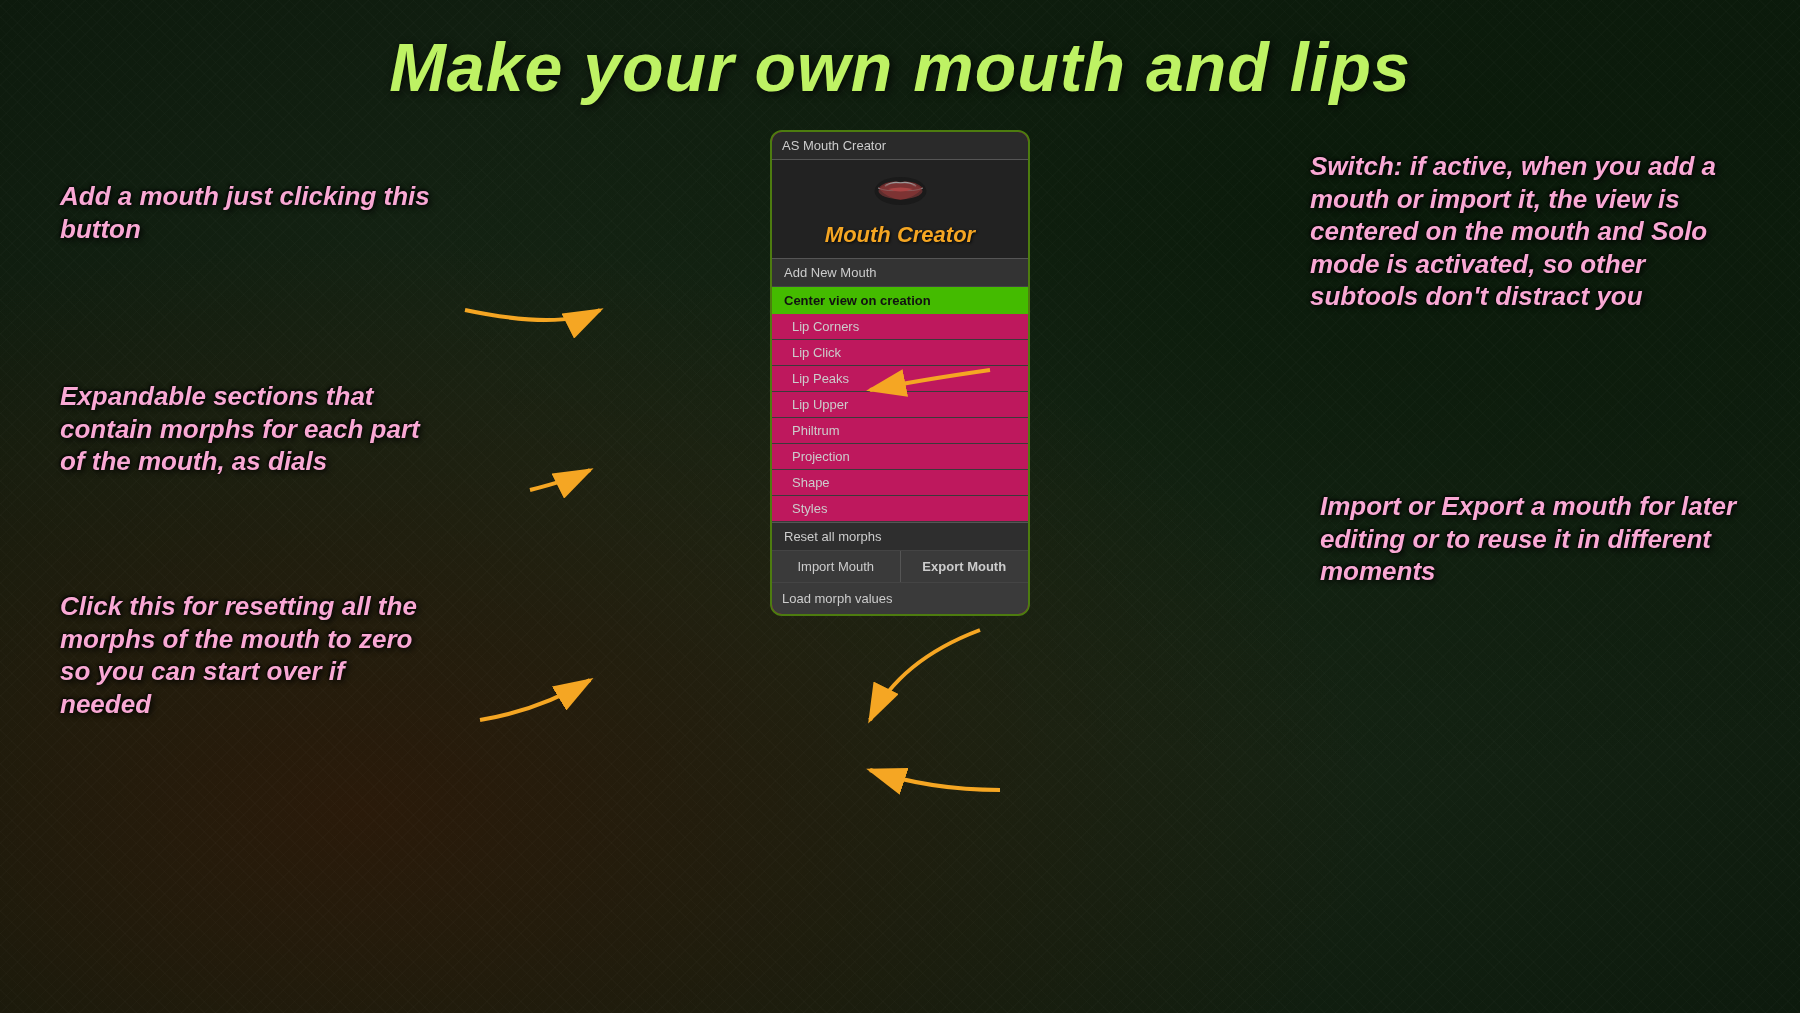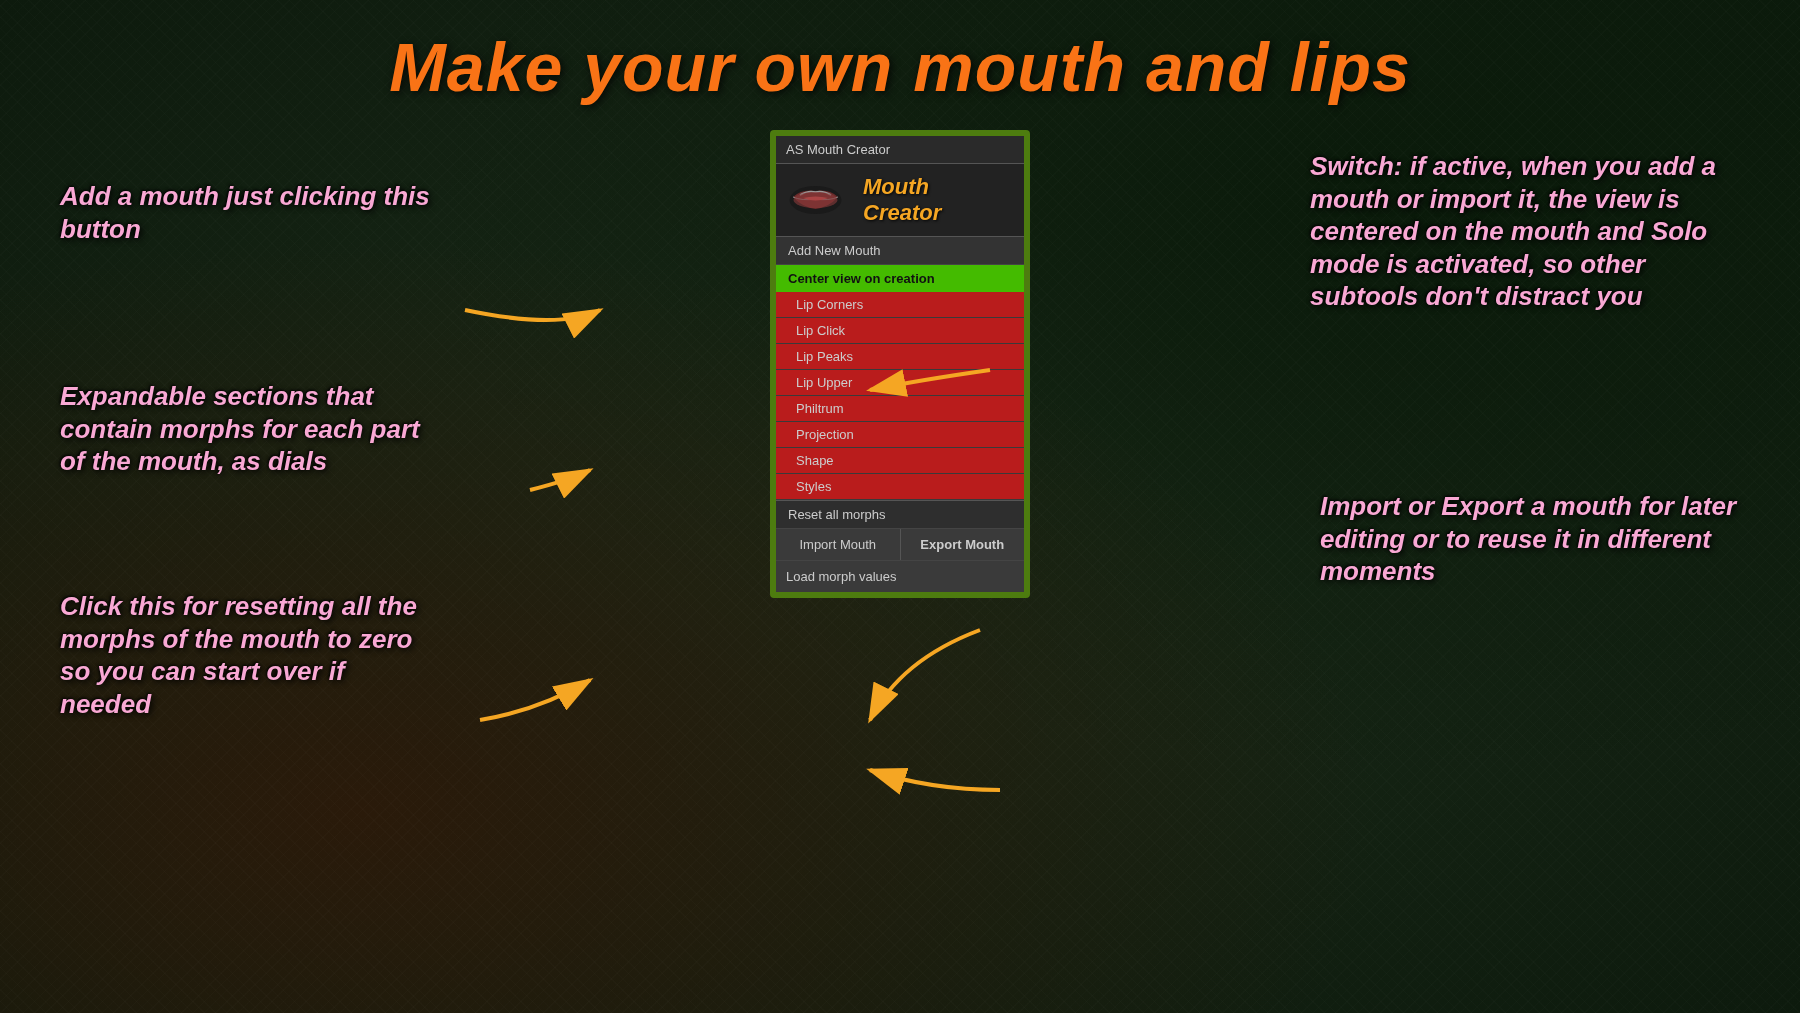--- a/index.html
+++ b/index.html
@@ -36,56 +36,57 @@
       height: 100%;
     }
 
     
     .main-title {
       text-align: center;
       padding-top: 28px;
       font-size: 68px;
       font-weight: 900;
       font-style: italic;
-      color: #f97316;
+      color: #bef264;
       text-shadow: 2px 2px 8px rgba(0,0,0,0.8);
       letter-spacing: 1px;
     }
 
     
     .panel-container {
       position: absolute;
       left: 50%;
       top: 130px;
       transform: translateX(-50%);
       width: 260px;
     }
 
     .panel {
-      background: #b91c1c;
-      border: 6px solid #4d7c0f;
-      border-radius: 4px;
+      background: #be185d;
+      border: 2px solid #4d7c0f;
+      border-radius: 12px;
       overflow: hidden;
     }
 
     .panel-title-bar {
       background: #2a2a2a;
       padding: 6px 10px;
       font-size: 13px;
       color: #ccc;
       border-bottom: 1px solid #555;
     }
 
     .panel-logo {
       background: #222;
       display: flex;
       align-items: center;
-      padding: 10px 12px;
-      gap: 20px;
+      padding: 10px 24px;
+      gap: 10px;
       border-bottom: 1px solid #555;
+      flex-direction: column;
     }
 
     .lip-icon {
       width: 55px;
       height: 42px;
       flex-shrink: 0;
     }
 
     .mouth-creator-text {
       font-size: 22px;

